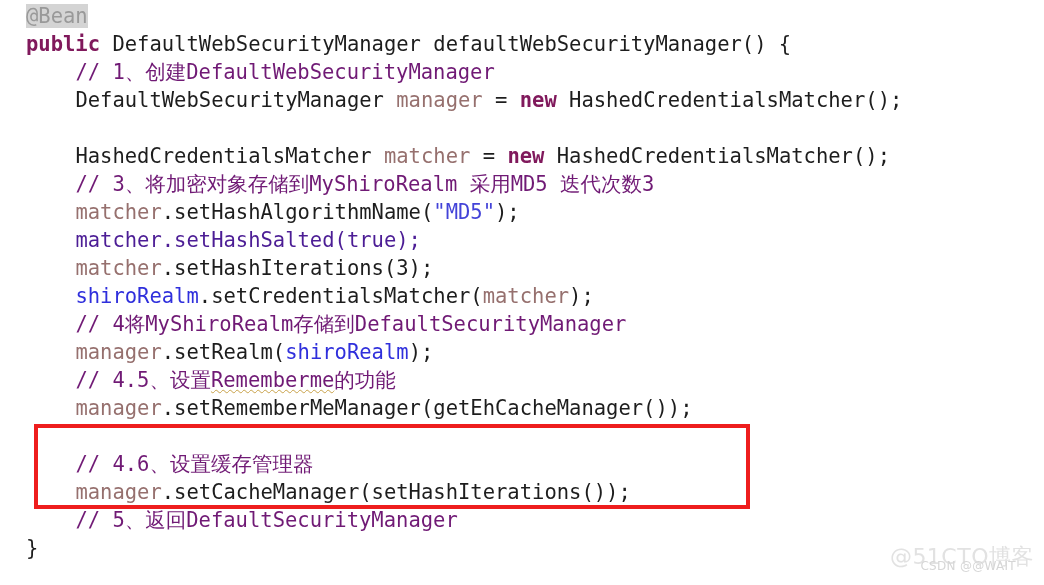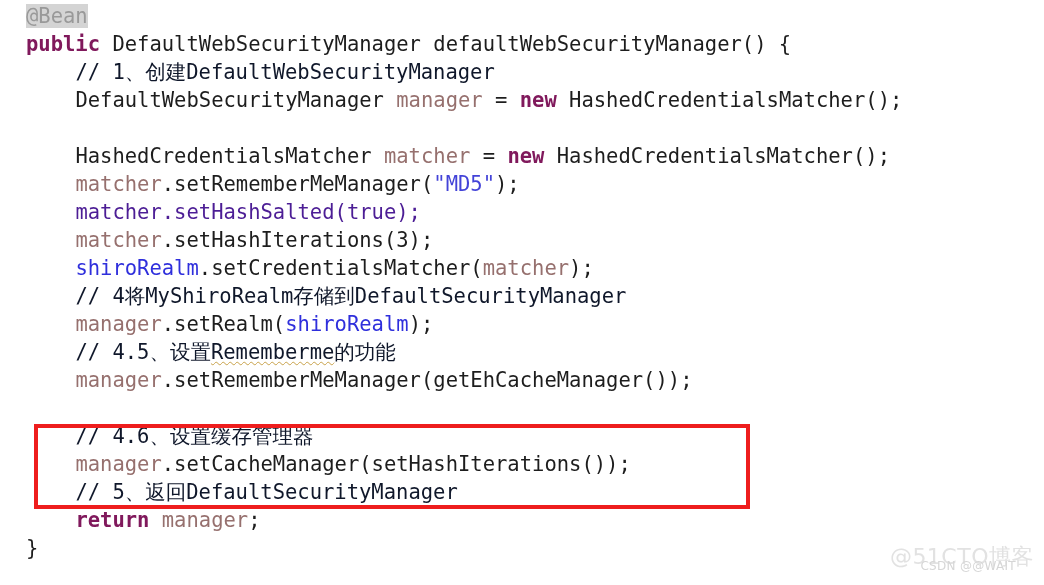--- a/index.html
+++ b/index.html
@@ -36,21 +36,21 @@
     font-size: 20.5px;
     letter-spacing: 0px;
     color: #1d1d1d;
     padding-left: 26px;
     box-sizing: border-box;
   }
 
   
   .tok-plain      { color: #1d1d1d; }
   .tok-keyword    { color: #80195c; font-weight: bold; }
-  .tok-comment    { color: #0f172a; }
+  .tok-comment    { color: #701a75; }
   .tok-local      { color: #96706e; }
   .tok-field      { color: #2f2fdc; }
   .tok-string     { color: #4343d8; }
   .tok-annotation { color: #999999; background: #d4d4d4; }
   .tok-deprecated { color: #4c1d95; }
 
   
   .squiggly {
     text-decoration: underline;
     text-decoration-style: wavy;
@@ -101,33 +101,33 @@
 
 <div id="editor">
 
   <div class="code-area">
       <div class="line"><span class="tok-annotation">@Bean</span></div>
       <div class="line"><span class="tok-keyword">public</span><span class="tok-plain"> DefaultWebSecurityManager defaultWebSecurityManager() {</span></div>
       <div class="line"><span>    </span><span class="tok-comment">// 1、创建DefaultWebSecurityManager</span></div>
       <div class="line"><span>    </span><span class="tok-plain">DefaultWebSecurityManager </span><span class="tok-local">manager</span><span class="tok-plain"> = </span><span class="tok-keyword">new</span><span class="tok-plain"> HashedCredentialsMatcher();</span></div>
       <div class="line"><span>    </span></div>
       <div class="line"><span>    </span><span class="tok-plain">HashedCredentialsMatcher </span><span class="tok-local">matcher</span><span class="tok-plain"> = </span><span class="tok-keyword">new</span><span class="tok-plain"> HashedCredentialsMatcher();</span></div>
-      <div class="line"><span>    </span><span class="tok-local">matcher</span><span class="tok-plain">.setRememberMeManager(</span><span class="tok-string">"MD5"</span><span class="tok-plain">);</span></div>
+      <div class="line"><span>    </span><span class="tok-comment">// 3、将加密对象存储到MyShiroRealm 采用MD5 迭代次数3</span></div>
+      <div class="line"><span>    </span><span class="tok-local">matcher</span><span class="tok-plain">.setHashAlgorithmName(</span><span class="tok-string">"MD5"</span><span class="tok-plain">);</span></div>
       <div class="line"><span>    </span><span class="tok-deprecated">matcher.setHashSalted(true);</span></div>
       <div class="line"><span>    </span><span class="tok-local">matcher</span><span class="tok-plain">.setHashIterations(3);</span></div>
       <div class="line"><span>    </span><span class="tok-field">shiroRealm</span><span class="tok-plain">.setCredentialsMatcher(</span><span class="tok-local">matcher</span><span class="tok-plain">);</span></div>
       <div class="line"><span>    </span><span class="tok-comment">// 4将MyShiroRealm存储到DefaultSecurityManager</span></div>
       <div class="line"><span>    </span><span class="tok-local">manager</span><span class="tok-plain">.setRealm(</span><span class="tok-field">shiroRealm</span><span class="tok-plain">);</span></div>
       <div class="line"><span>    </span><span class="tok-comment">// 4.5、设置</span><span class="tok-comment squiggly">Rememberme</span><span class="tok-comment">的功能</span></div>
       <div class="line"><span>    </span><span class="tok-local">manager</span><span class="tok-plain">.setRememberMeManager(getEhCacheManager());</span></div>
       <div class="line">&nbsp;</div>
       <div class="line"><span>    </span><span class="tok-comment">// 4.6、设置缓存管理器</span></div>
       <div class="line"><span>    </span><span class="tok-local">manager</span><span class="tok-plain">.setCacheManager(setHashIterations());</span></div>
       <div class="line"><span>    </span><span class="tok-comment">// 5、返回DefaultSecurityManager</span></div>
-      <div class="line"><span>    </span><span class="tok-keyword">return</span><span class="tok-plain"> </span><span class="tok-local">manager</span><span class="tok-plain">;</span></div>
       <div class="line"><span class="tok-plain">}</span></div>
     </div>
 
   <div id="highlight-box" style="left: 34px; top: 424px; width: 716px; height: 85px; border: 4px solid rgb(238, 29, 29);"></div>
 
   <div class="watermark-main">@51CTO博客</div>
 
   <div class="watermark-sub">CSDN @@WAIT</div>
 
 </div>

